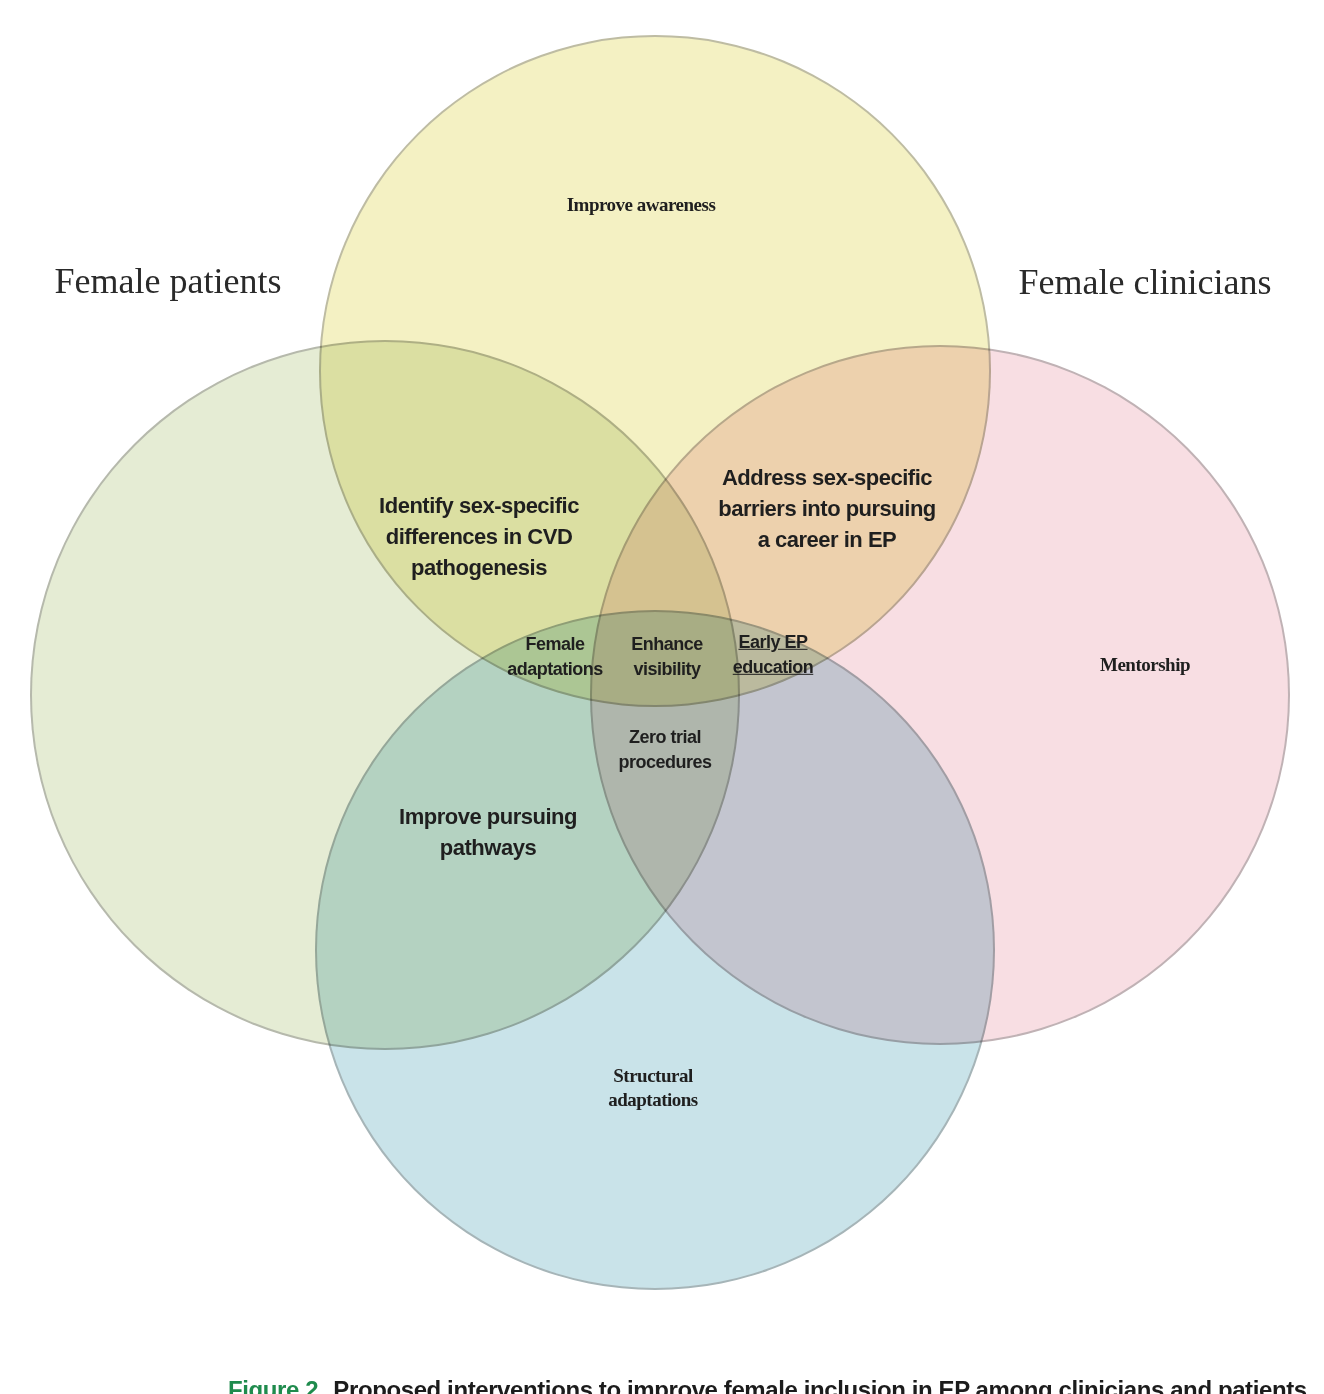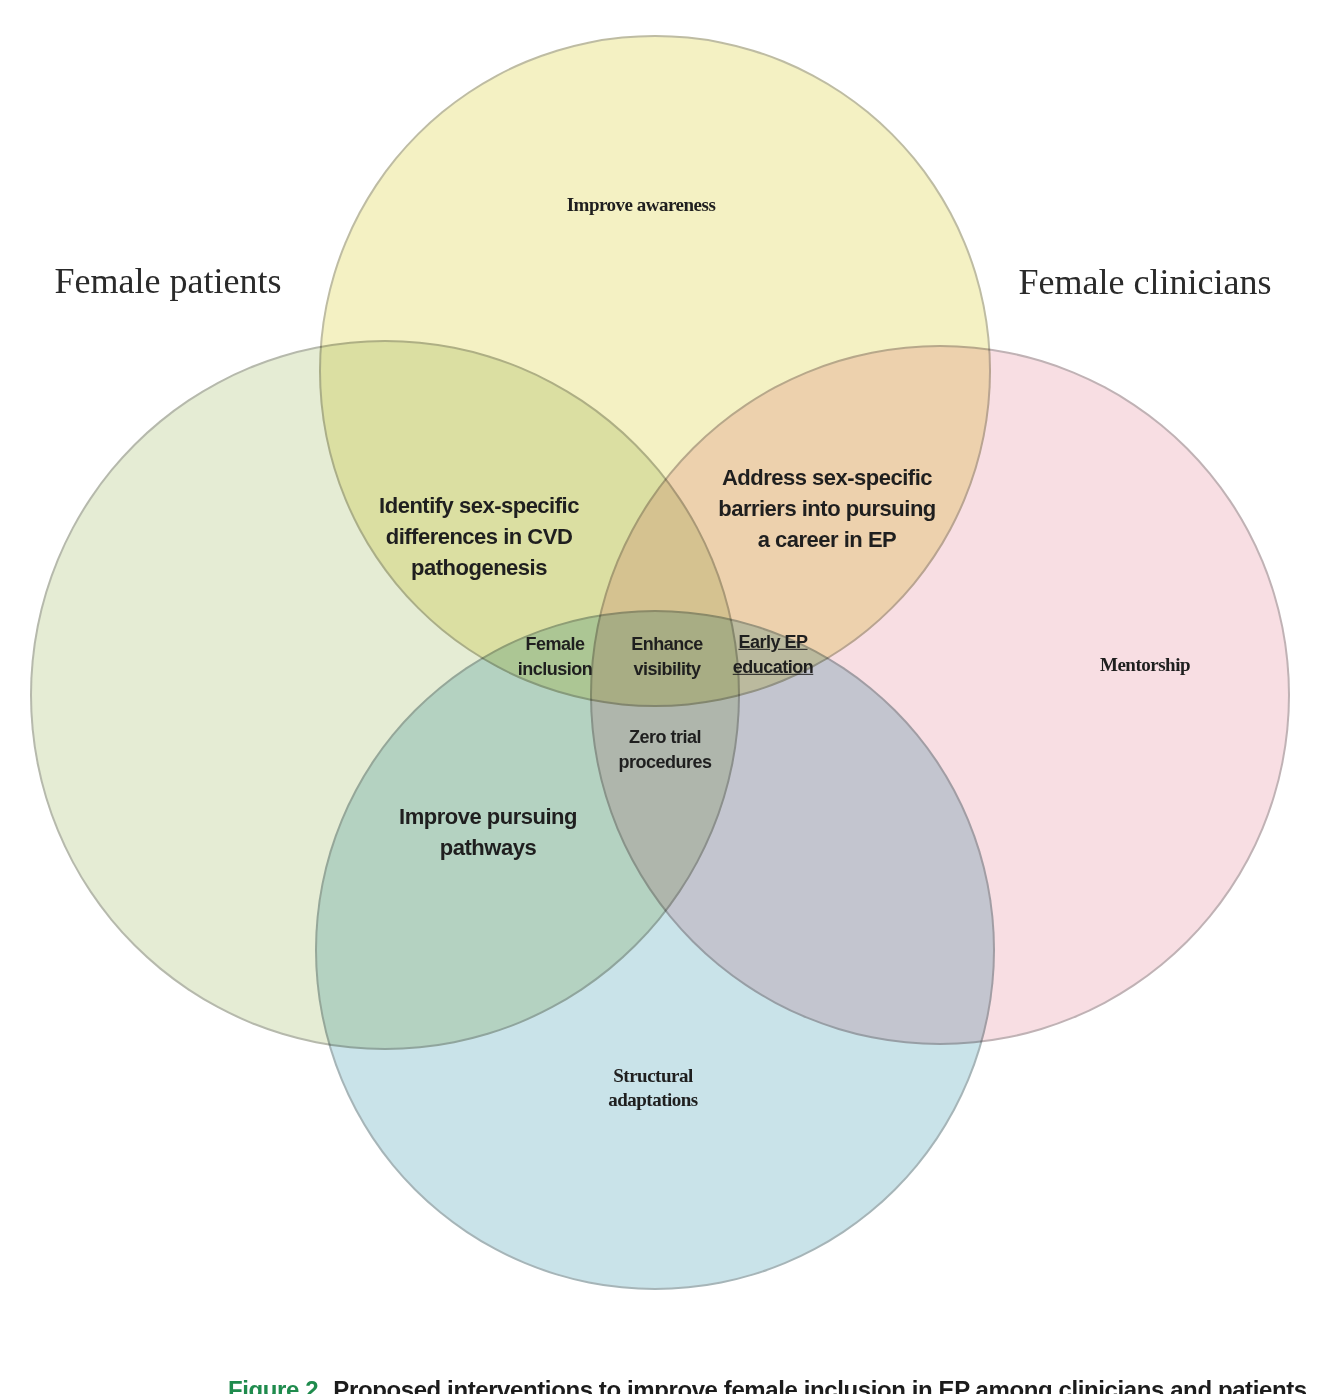--- a/index.html
+++ b/index.html
@@ -103,21 +103,21 @@
 
     <div class="lbl mid" style="left:827px; top:509px;">Address sex-specific
 barriers into pursuing
 a career in EP</div>
 
     <div class="lbl mid" style="left:488px; top:832px;">Improve pursuing
 pathways</div>
 
 
     <div class="lbl small" style="left:555px; top:657px;">Female
-inclusion</div>
+adaptations</div>
 
     <div class="lbl small" style="left:667px; top:657px;">Enhance
 visibility</div>
 
     <div class="lbl small" style="left:773px; top:655px;text-decoration:underline;">Early EP
 education</div>
 
     <div class="lbl small" style="left:665px; top:750px;">Zero trial
 procedures</div>
 

